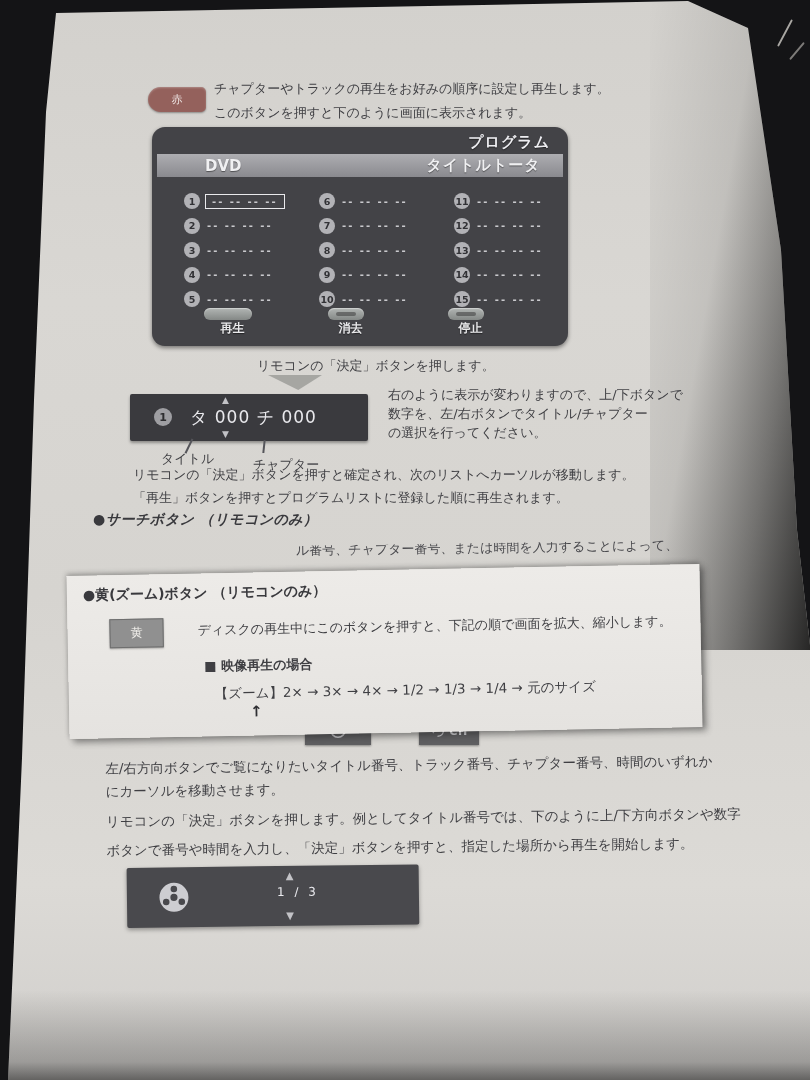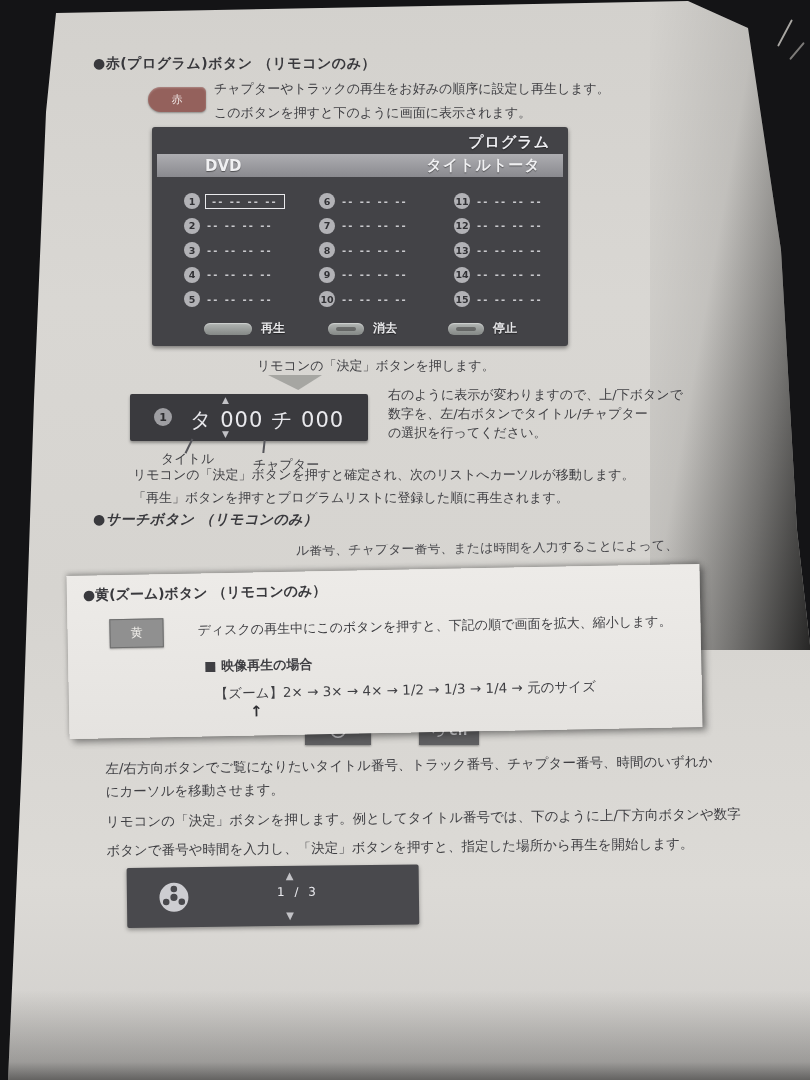--- a/index.html
+++ b/index.html
@@ -19,50 +19,50 @@
   .mark2{left:796px;top:40px;height:22px;transform:rotate(40deg);opacity:.7;}
   
   .t{position:absolute;white-space:nowrap;font-size:13px;color:#3f3f43;}
   .h{position:absolute;white-space:nowrap;font-size:14px;font-weight:bold;color:#39393d;letter-spacing:.5px;}
   
   .red-btn{position:absolute;left:148px;top:87px;width:58px;height:25px;background:#94615c;
     border-radius:13px 5px 5px 13px;box-shadow:inset 0 1px 2px rgba(255,255,255,.25),0 1px 2px rgba(0,0,0,.35);
     display:flex;align-items:center;justify-content:center;color:#eee4e2;font-size:11px;}
   
   .screen{position:absolute;left:152px;top:127px;width:416px;height:219px;background:#434347;
-    border-radius:3px;box-shadow:0 2px 4px rgba(0,0,0,.45);}
+    border-radius:13px;box-shadow:0 2px 4px rgba(0,0,0,.45);}
   .scr-title{position:absolute;right:18px;top:6px;color:#ededf1;font-size:15px;font-weight:bold;
     letter-spacing:1px;text-shadow:0 1px 1px rgba(0,0,0,.5);}
   .scr-bar{position:absolute;left:5px;right:5px;top:27px;height:23px;
     background:linear-gradient(180deg,#adadb1,#8a8a8f);display:flex;align-items:center;
     color:#f0f0f2;font-size:15px;font-weight:bold;text-shadow:0 1px 1px rgba(0,0,0,.45);}
   .scr-bar .dvd{margin-left:48px;}
   .scr-bar .hdr{margin-left:185px;letter-spacing:1px;}
   .slot-col{position:absolute;top:62px;width:130px;}
   .slot{display:flex;align-items:center;height:24.5px;}
   .slot-num{width:16px;height:16px;border-radius:50%;background:#b2b2b6;color:#323236;
     font-size:9.5px;font-weight:bold;display:flex;align-items:center;justify-content:center;flex:none;}
   .slot-dash{margin-left:7px;color:#c9c9cd;font-size:10px;font-weight:bold;letter-spacing:2px;}
   .slot.cursor .slot-dash{border:1.5px solid #e9e9ec;padding:1px 6px;margin-left:5px;}
-  .scr-footer-group{position:absolute;bottom:9px;display:flex;align-items:center;}
+  .scr-footer-group{position:absolute;bottom:9px;display:flex;align-items:center;flex-direction:column;}
   .pill{width:48px;height:12px;border-radius:7px;background:linear-gradient(180deg,#b2b6b4,#848886);
     box-shadow:inset 0 1px 1px rgba(255,255,255,.4);position:relative;}
   .pill.small{width:36px;}
   .pill.small::after{content:"";position:absolute;left:8px;right:8px;top:4px;height:4px;
     background:rgba(60,60,60,.55);border-radius:2px;}
   .scr-footer-group .lbl{margin-left:9px;color:#e9e9eb;font-size:12px;font-weight:bold;
     text-shadow:0 1px 1px rgba(0,0,0,.5);}
   
   .wedge{position:absolute;left:268px;top:375px;width:54px;height:15px;background:#a6a6a2;
     clip-path:polygon(0 0,100% 0,56% 100%);}
   .disp1{position:absolute;left:130px;top:394px;width:238px;height:47px;background:#3a3a3e;
     border-radius:2px;box-shadow:0 2px 3px rgba(0,0,0,.35);}
   .d1-num{position:absolute;left:24px;top:14px;width:18px;height:18px;border-radius:50%;
     background:#9e9ea2;color:#2e2e30;font-size:11px;font-weight:bold;display:flex;align-items:center;justify-content:center;}
-  .d1-text{position:absolute;left:60px;top:12px;color:#e9e9ed;font-size:21px;letter-spacing:1px;white-space:nowrap;}
+  .d1-text{position:absolute;left:60px;top:12px;color:#e9e9ed;font-size:17px;letter-spacing:1px;white-space:nowrap;}
   .tri{position:absolute;color:#c2c2c6;font-size:9px;line-height:9px;}
   .d1-up{left:92px;top:2px;} .d1-down{left:92px;top:36px;}
   .leader{position:absolute;width:1.5px;background:#55555a;}
   .lead1{left:188px;top:438px;height:16px;transform:rotate(26deg);}
   .lead2{left:263px;top:440px;height:13px;transform:rotate(6deg);}
   
   .overlay{position:absolute;left:68px;top:570px;width:633px;height:163px;z-index:5;
     background:linear-gradient(180deg,#edebe8,#e5e3e0);transform:rotate(-1.1deg);
     box-shadow:0 -2px 5px rgba(40,40,40,.35),4px 4px 6px rgba(40,40,40,.45);}
   .ov-h{position:absolute;left:16px;top:11px;font-size:14px;font-weight:bold;white-space:nowrap;color:#39393d;}
@@ -89,21 +89,20 @@
 
 <div id="scene">
 
   <div class="paper">
     <div class="right-shadow"></div>
     <div class="bottom-shadow"></div>
   </div>
   <div class="mark mark1"></div>
   <div class="mark mark2"></div>
 
-  <div class="h" style="left:93px;top:55px;">●赤(プログラム)ボタン （リモコンのみ）</div>
 
   <div class="red-btn">
     <span>赤</span>
   </div>
   <div class="t" style="left:214px;top:80px;">チャプターやトラックの再生をお好みの順序に設定し再生します。</div>
   <div class="t" style="left:214px;top:104px;">このボタンを押すと下のように画面に表示されます。</div>
 
   <div class="screen">
     <div class="scr-title">プログラム</div>
     <div class="scr-bar">

